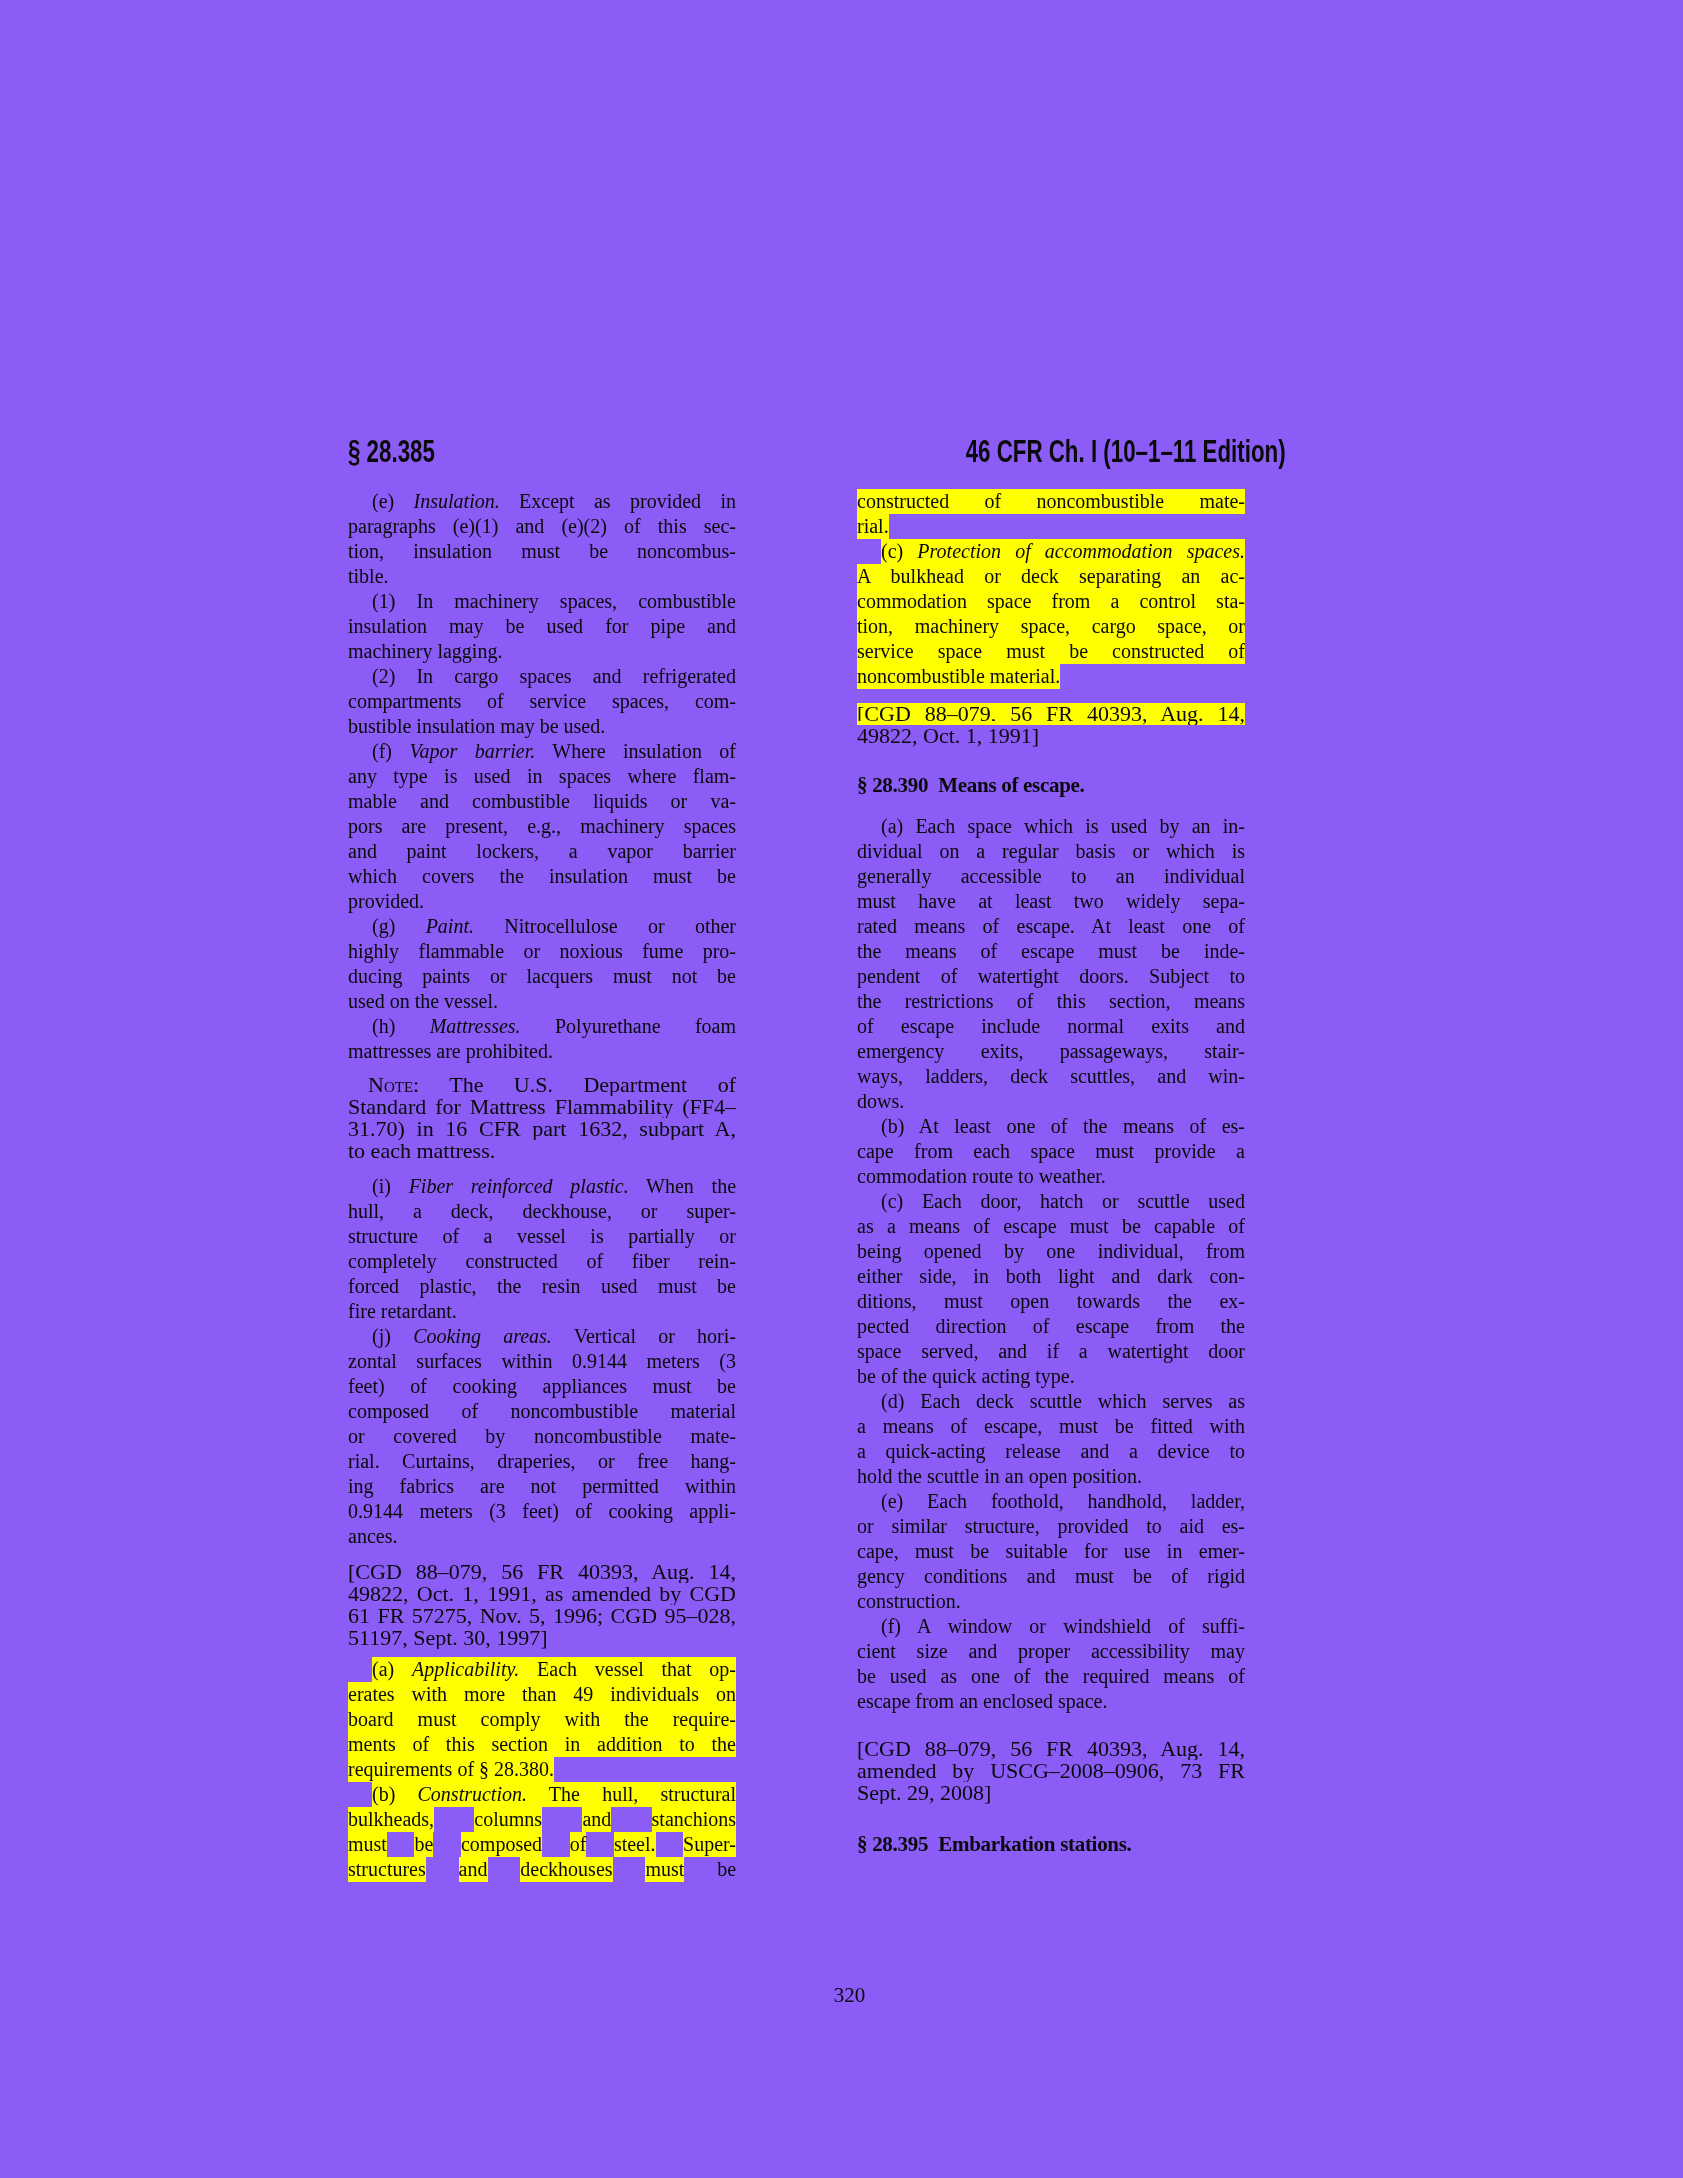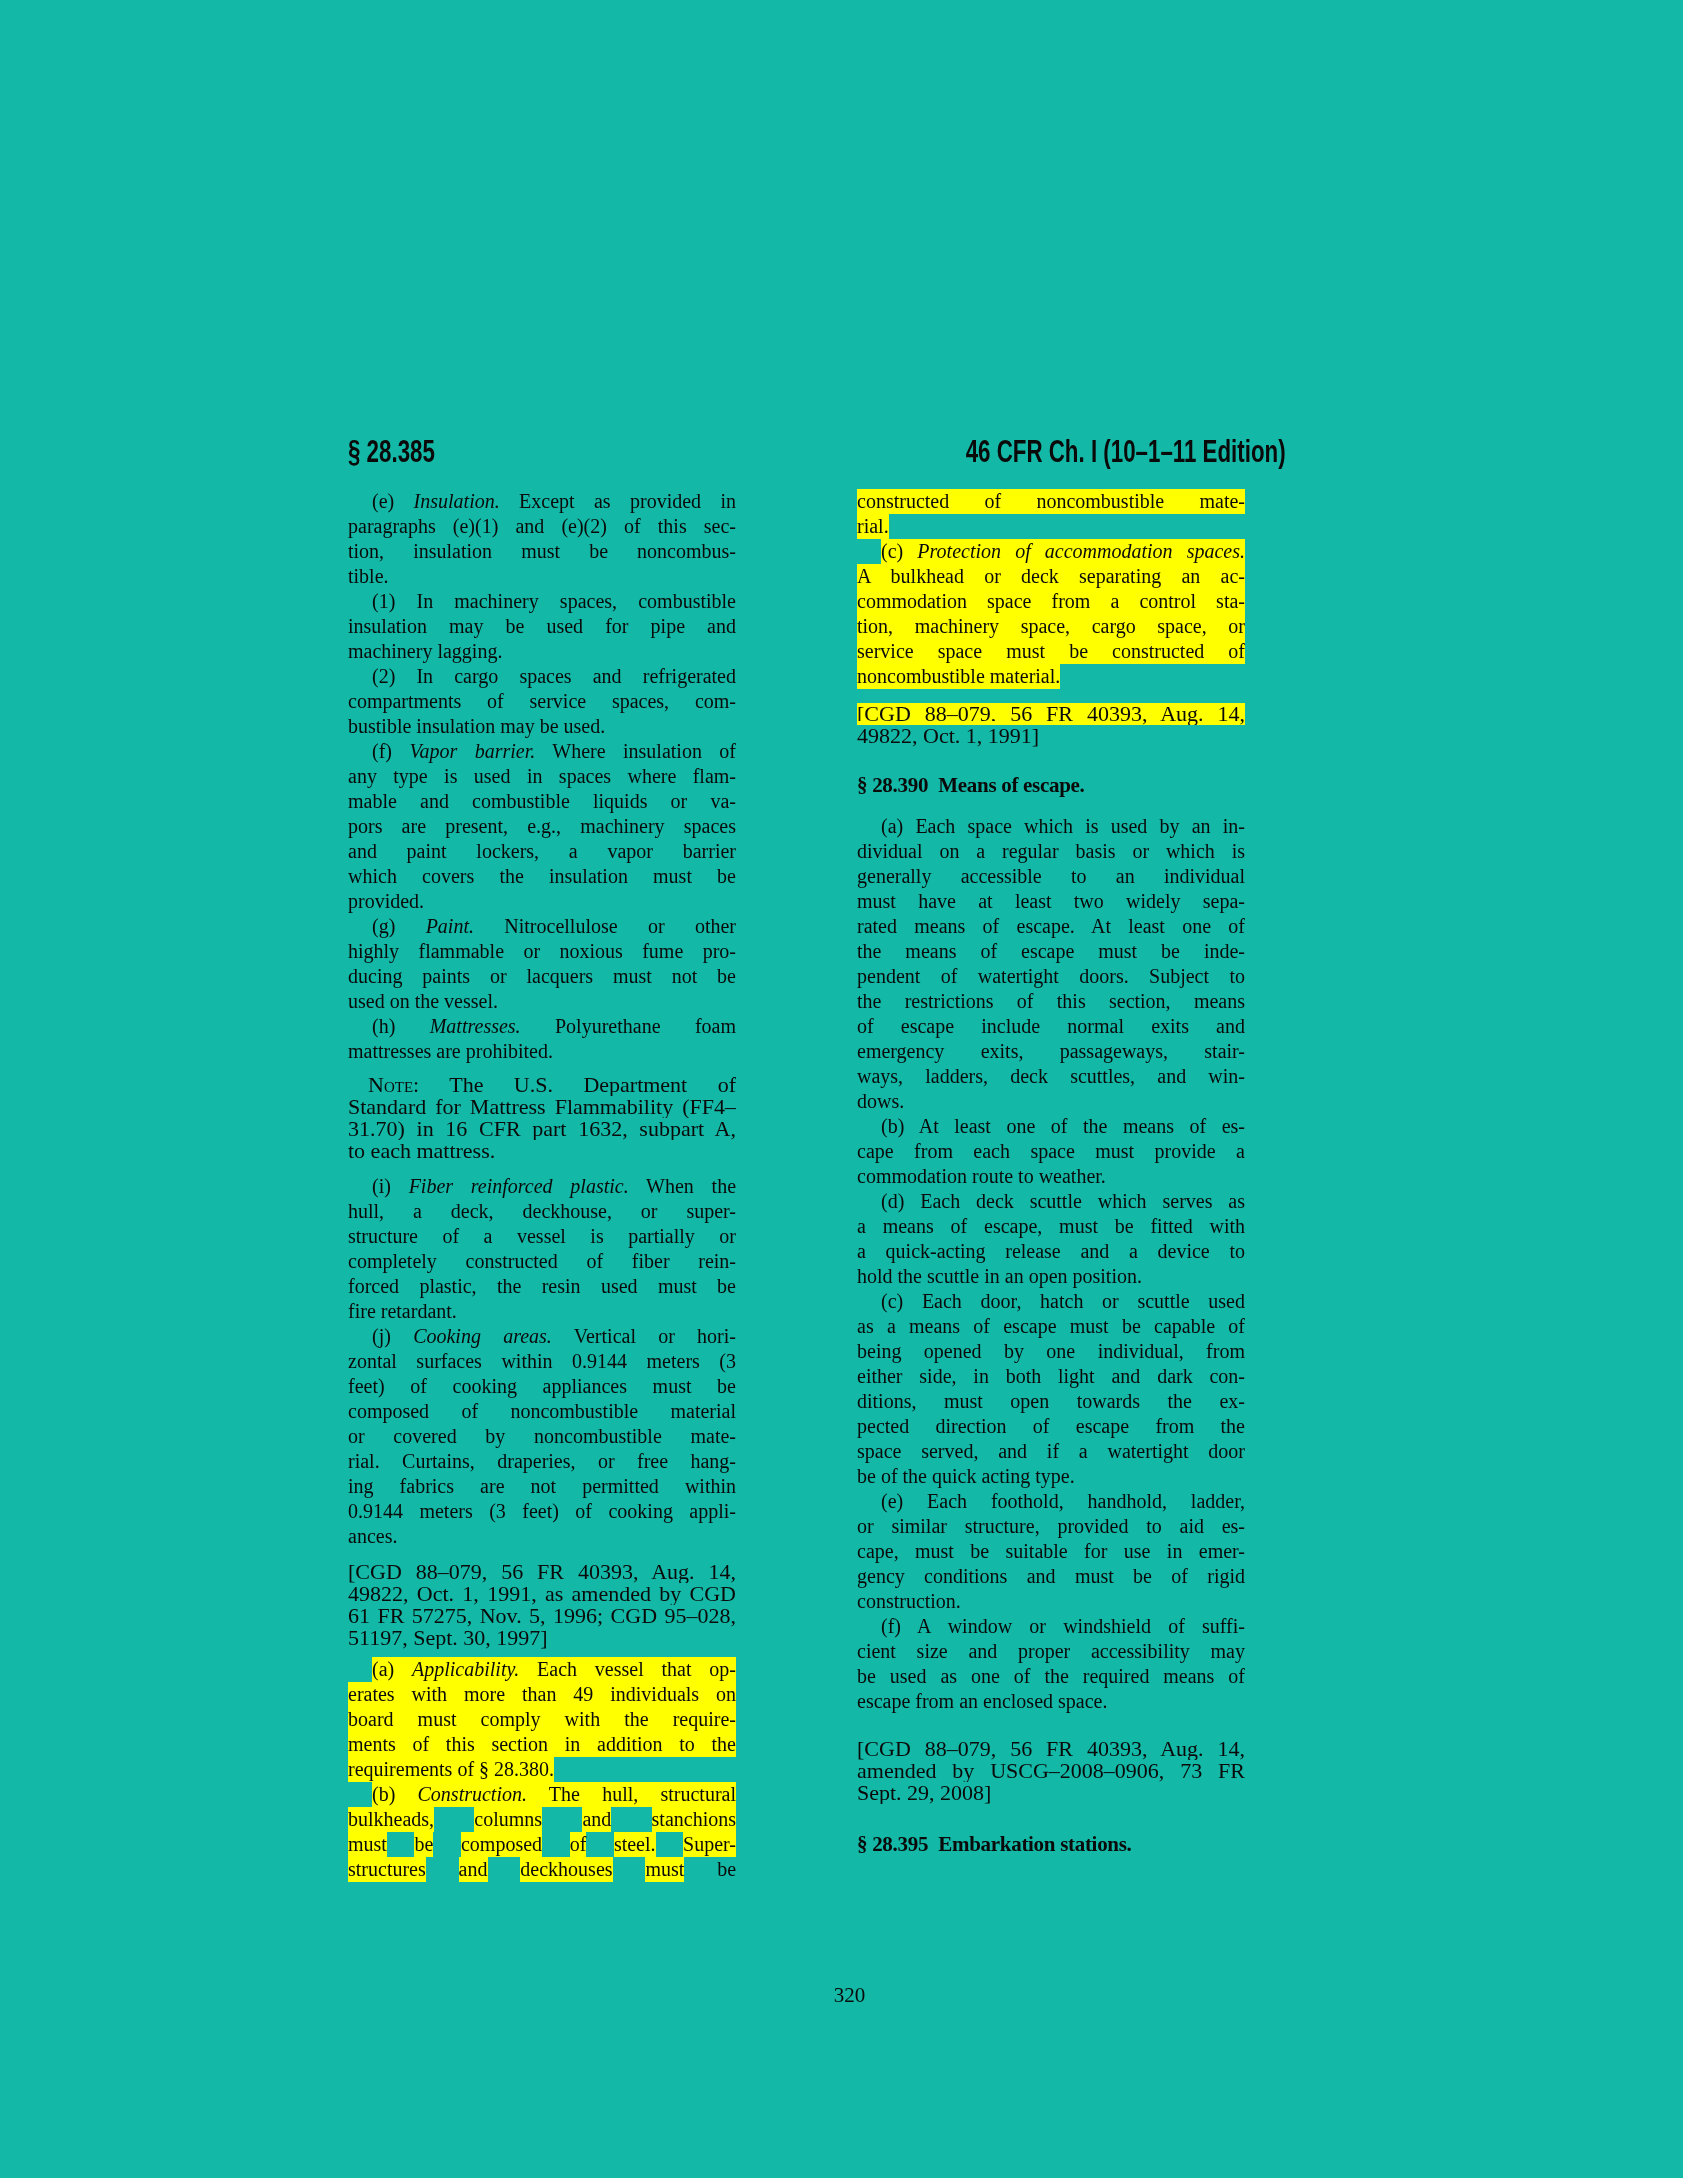--- a/index.html
+++ b/index.html
@@ -1,16 +1,16 @@
 <!DOCTYPE html>
 <html style="--hl: #ffff00;"><head>
 <meta charset="utf-8">
 <style>
   html,body{margin:0;padding:0;background:#ffffff;}
-  .page{position:relative;width:1683px;height:2178px;background:#14b8a6;overflow:hidden;}
+  .page{position:relative;width:1683px;height:2178px;background:#8b5cf6;overflow:hidden;}
   .runhead{position:absolute;top:434px;font-family:"Liberation Sans",sans-serif;
            font-weight:bold;font-size:31px;color:#0a0a0a;white-space:nowrap;}
   #head-left{left:348px;transform:scaleX(0.72);transform-origin:0 50%;}
   #head-right{left:857px;width:388px;text-align:right;transform:scaleX(0.72);transform-origin:100% 50%;}
   .col{position:absolute;top:489px;width:388px;font-family:"Liberation Serif","DejaVu Serif",serif;
        font-size:20px;line-height:25px;color:#0a0a0a;}
   #col-left{left:348px;}
   #col-right{left:857px;}
   .line{height:25px;overflow:hidden;}
   .line.j{text-align:justify;text-align-last:justify;}
@@ -144,34 +144,34 @@
         <div class="line j"><span>emergency exits, passageways, stair-</span></div>
         <div class="line j"><span>ways, ladders, deck scuttles, and win-</span></div>
         <div class="line"><span>dows.</span></div>
       </div>
       <div class="block body">
         <div class="line j" style="padding-left: 24px;"><span>(b) At least one of the means of es-</span></div>
         <div class="line j"><span>cape from each space must provide a</span></div>
         <div class="line"><span>commodation route to weather.</span></div>
       </div>
       <div class="block body">
-        <div class="line j" style="padding-left: 24px;"><span>(d) Each deck scuttle which serves as</span></div>
-        <div class="line j"><span>a means of escape, must be fitted with</span></div>
-        <div class="line j"><span>a quick-acting release and a device to</span></div>
-        <div class="line"><span>hold the scuttle in an open position.</span></div>
-      </div>
-      <div class="block body">
         <div class="line j" style="padding-left: 24px;"><span>(c) Each door, hatch or scuttle used</span></div>
         <div class="line j"><span>as a means of escape must be capable of</span></div>
         <div class="line j"><span>being opened by one individual, from</span></div>
         <div class="line j"><span>either side, in both light and dark con-</span></div>
         <div class="line j"><span>ditions, must open towards the ex-</span></div>
         <div class="line j"><span>pected direction of escape from the</span></div>
         <div class="line j"><span>space served, and if a watertight door</span></div>
         <div class="line"><span>be of the quick acting type.</span></div>
+      </div>
+      <div class="block body">
+        <div class="line j" style="padding-left: 24px;"><span>(d) Each deck scuttle which serves as</span></div>
+        <div class="line j"><span>a means of escape, must be fitted with</span></div>
+        <div class="line j"><span>a quick-acting release and a device to</span></div>
+        <div class="line"><span>hold the scuttle in an open position.</span></div>
       </div>
       <div class="block body">
         <div class="line j" style="padding-left: 24px;"><span>(e) Each foothold, handhold, ladder,</span></div>
         <div class="line j"><span>or similar structure, provided to aid es-</span></div>
         <div class="line j"><span>cape, must be suitable for use in emer-</span></div>
         <div class="line j"><span>gency conditions and must be of rigid</span></div>
         <div class="line"><span>construction.</span></div>
       </div>
       <div class="block body">
         <div class="line j" style="padding-left: 24px;"><span>(f) A window or windshield of suffi-</span></div>

